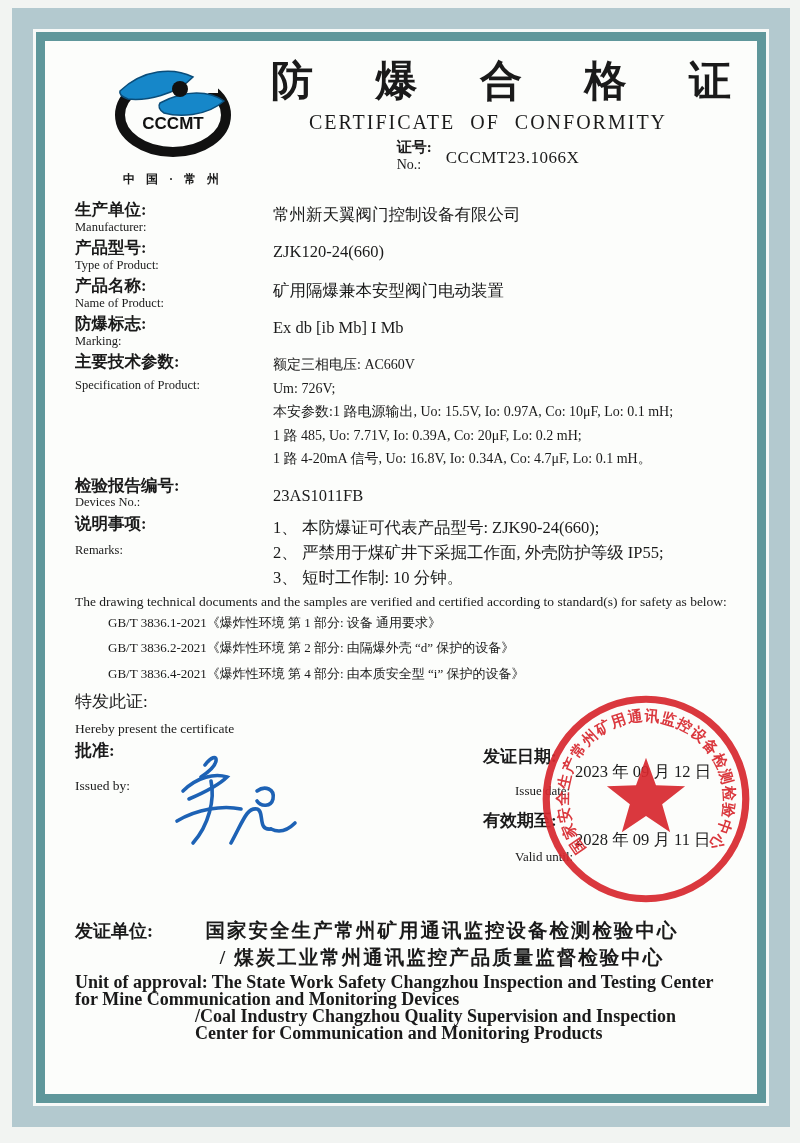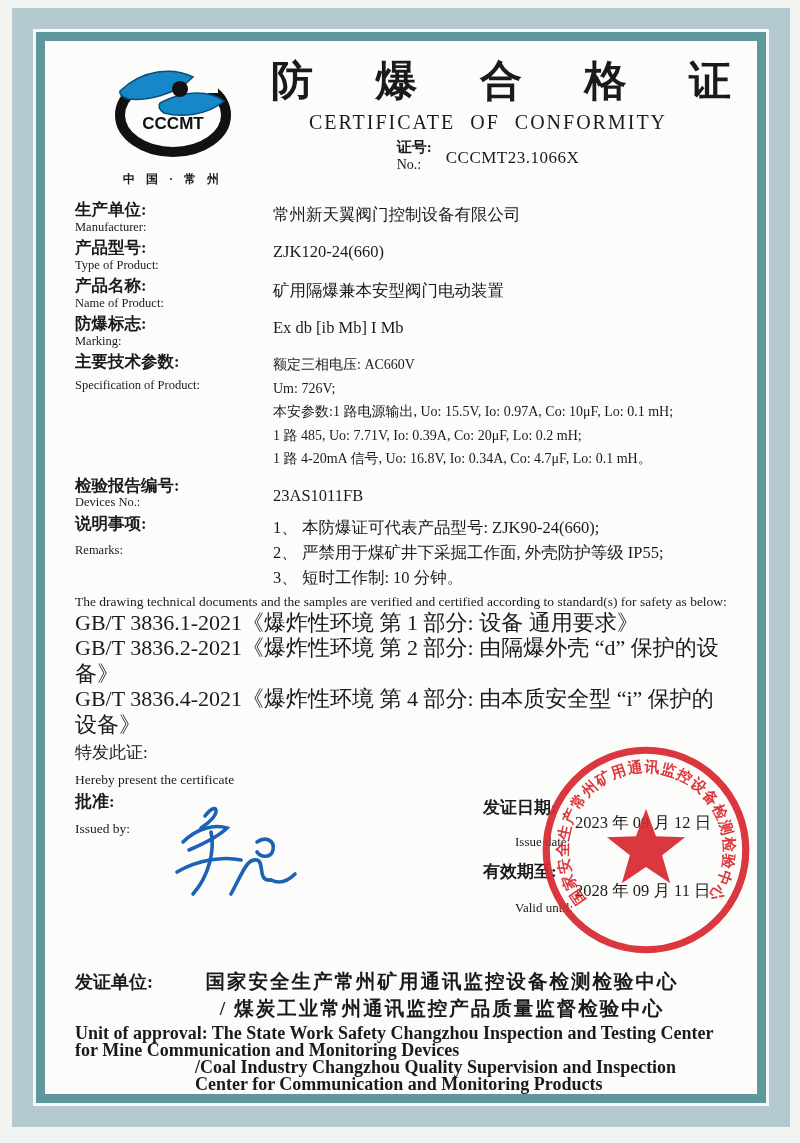--- a/index.html
+++ b/index.html
@@ -34,28 +34,28 @@
   .lbl-cn{font-size:16.5px;font-weight:bold;line-height:1.15;}
   .lbl-en{font-size:12.5px;line-height:1.25;}
   .val{font-size:16.5px;padding-top:3px;padding-left:18px;}
   .field-row{min-height:37px;}
   .spec-lines div{font-size:14px;line-height:23.5px;}
   .remarks-lines div{font-size:16.5px;line-height:25px;}
 
   
   .std-intro-cn{font-size:17px;margin-top:6px;}
   .std-intro-en{font-size:13.5px;margin-top:4px;}
-  .std-item{font-size:22px;line-height:25.5px;}
+  .std-item{font-size:13px;line-height:25.5px;margin-left:33px;}
   .present-cn{font-size:17px;margin-top:4px;}
   .present-en{font-size:13.5px;margin-top:8px;}
 
   
   .approval{position:relative;height:168px;margin-top:2px;}
   .issued-cn{font-size:17px;font-weight:bold;}
-  .issued-en{font-size:13.5px;margin-top:8px;}
+  .issued-en{font-size:13.5px;margin-top:16px;}
   .signature{position:absolute;left:78px;top:8px;}
   .app-right{position:absolute;left:408px;top:0;width:335px;height:168px;}
   .app-right .a-lbl-cn{position:absolute;font-size:17px;font-weight:bold;}
   .app-right .a-lbl-en{position:absolute;font-size:13px;}
   .app-right .a-date{position:absolute;font-size:16.5px;white-space:nowrap;z-index:1;}
   .seal{position:absolute;left:55px;top:-48px;z-index:2;pointer-events:none;opacity:.92;}
 
   
   .unit{margin-top:10px;}
   .unit-cn-row{display:flex;align-items:flex-start;}

